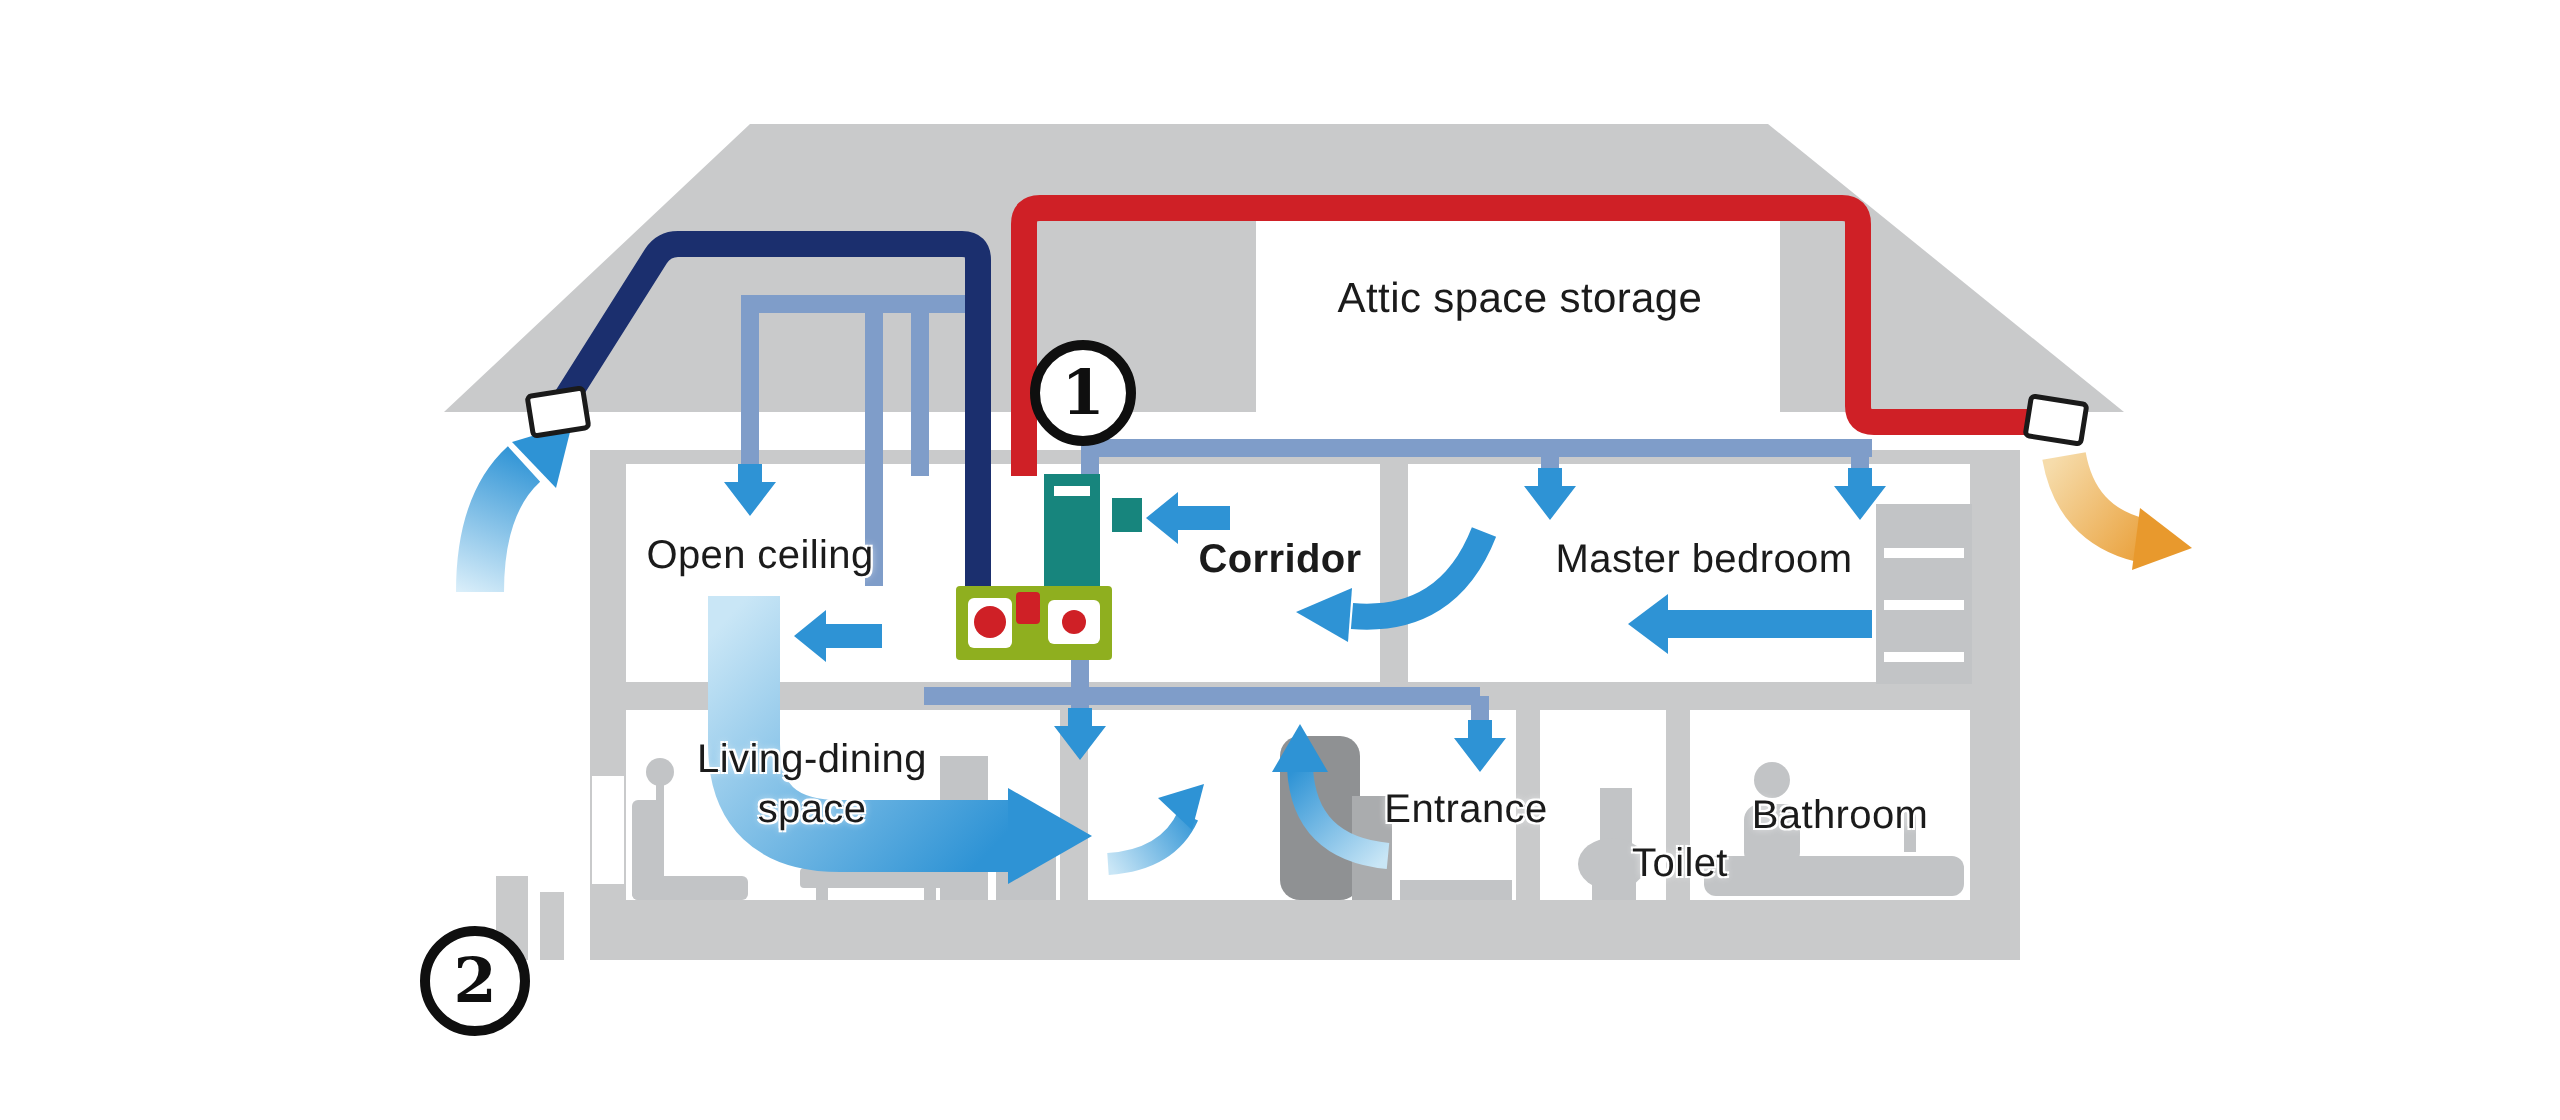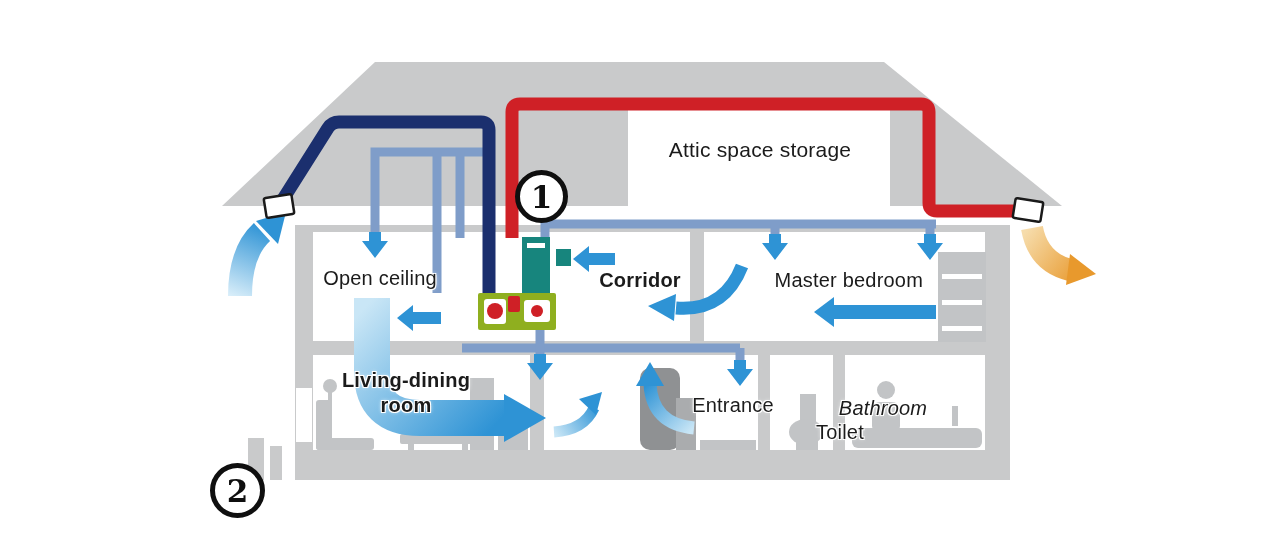--- a/index.html
+++ b/index.html
@@ -156,25 +156,25 @@
 
   <g fill="#ffffff" stroke="#1a1a1a" stroke-width="2.5">
     <rect x="265" y="196" width="28" height="20" rx="2" transform="rotate(-9 279 206)"></rect>
     <rect x="1014" y="200" width="28" height="20" rx="2" transform="rotate(9 1028 210)"></rect>
   </g>
 </svg>
 
 <div class="label attic" style="left:630px; top:137px; width:260px;">Attic space storage</div>
 <div class="label" style="left:300px; top:266px; width:160px;">Open ceiling</div>
 <div class="label" style="left:585px; top:268px; width:110px;font-weight:bold;">Corridor</div>
-<div class="label" style="left:733px; top:268px; width:190px;text-align:right;">Master bedroom</div>
-<div class="label" style="left:322px; top:368px; width:168px;font-weight:bold;">
+<div class="label" style="left:757px; top:268px; width:190px;">Master bedroom</div>
+<div class="label" style="left:322px; top:368px; width:168px;">
   <div>Living-dining</div>
-  <div>room</div>
+  <div>space</div>
 </div>
 <div class="label" style="left:683px; top:393px; width:100px;">Entrance</div>
 <div class="label" style="left:808px; top:420px; width:64px;">Toilet</div>
-<div class="label" style="left:825px; top:396px; width:116px;font-style:italic;">Bathroom</div>
+<div class="label" style="left:862px; top:396px; width:116px;">Bathroom</div>
 
 <div class="marker" style="left:515px; top:170px; width:53px; height:53px;">1</div>
 <div class="marker" style="left:210px; top:463px; width:55px; height:55px;">2</div>
 
 </div>
 
 </body></html>

